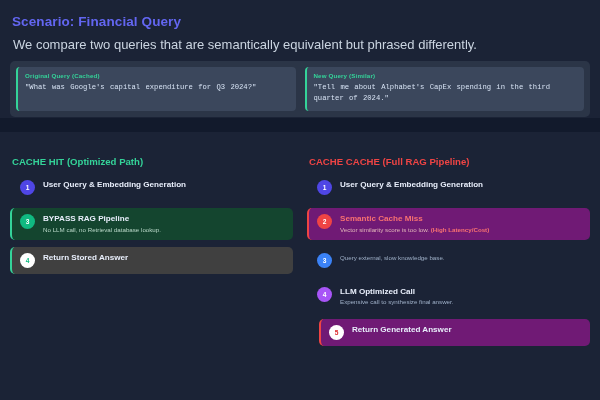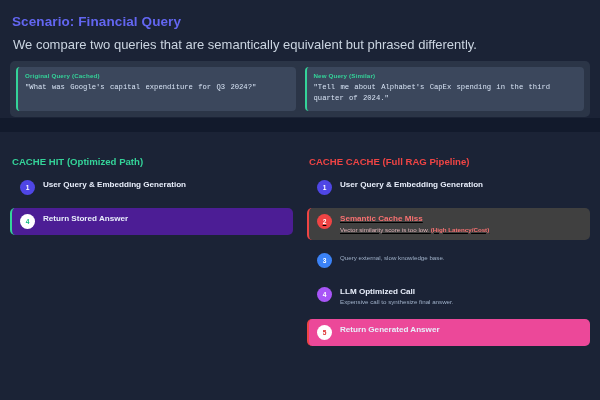--- a/index.html
+++ b/index.html
@@ -98,31 +98,31 @@
     border-radius: 5px;
     margin-bottom: 7px;
     min-height: 26px;
   }
   .step.plain { background: transparent; padding-left: 10px; }
   .step.hit-box {
     background: #14452f;
     border-left: 2.5px solid #34d399;
   }
   .step.hit-final {
-    background: #4c1d95;
+    background: #404040;
     border-left: 2.5px solid #34d399;
   }
   .step.miss-box {
-    background: #404040;
+    background: #701a75;
     border-left: 2.5px solid #ef4444;
-    text-decoration: underline;
   }
   .step.miss-final {
-    background: #ec4899;
+    background: #701a75;
     border-left: 2.5px solid #ef4444;
+    margin-left: 12px;
   }
 
   .badge {
     flex: 0 0 auto;
     width: 15px; height: 15px;
     border-radius: 50%;
     display: flex; align-items: center; justify-content: center;
     font-size: 6.6px; font-weight: bold;
     color: #ffffff;
   }
@@ -186,20 +186,27 @@
         <div class="col-head hit">CACHE HIT (Optimized Path)</div>
 
         <div class="step plain">
           <span class="badge indigo">1</span>
           <div class="step-body">
             <div class="step-title">User Query &amp; Embedding Generation</div>
           </div>
         </div>
 
 
+        <div class="step hit-box">
+          <span class="badge green">3</span>
+          <div class="step-body">
+            <div class="step-title">BYPASS RAG Pipeline</div>
+            <div class="step-desc on-green">No LLM call, no Retrieval database lookup.</div>
+          </div>
+        </div>
 
         <div class="step hit-final">
           <span class="badge white-green">4</span>
           <div class="step-body">
             <div class="step-title">Return Stored Answer</div>
           </div>
         </div>
       </div>
 
       <div class="column">

